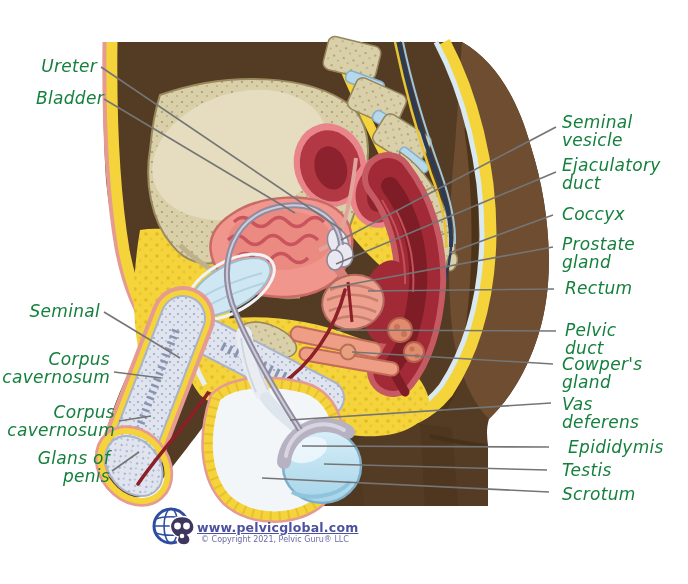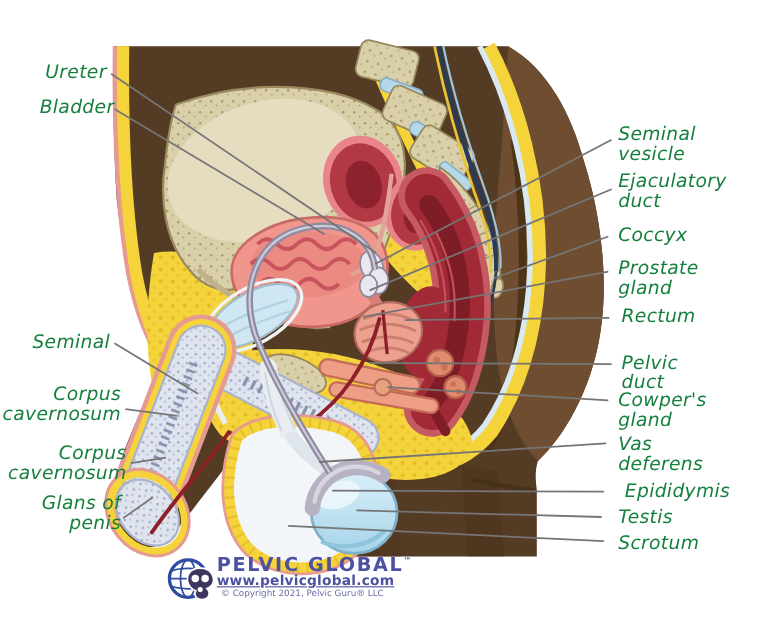--- a/index.html
+++ b/index.html
@@ -310,19 +310,16 @@
   <div class="lbl" style="left:568px;top:438px">
     <span>Epididymis</span>
     </div>
   <div class="lbl" style="left:562px;top:461px">
     <span>Testis</span>
     </div>
   <div class="lbl" style="left:562px;top:485px">
     <span>Scrotum</span>
     </div>
 
-  <div class="logo-title">
-    <span style="display:inline">PELVIC GLOBAL</span><sup>™</sup>
-  </div>
   <div class="logo-url">www.pelvicglobal.com</div>
   <div class="logo-copy">© Copyright 2021, Pelvic Guru® LLC</div>
 
 </div>
 
 </body></html>

